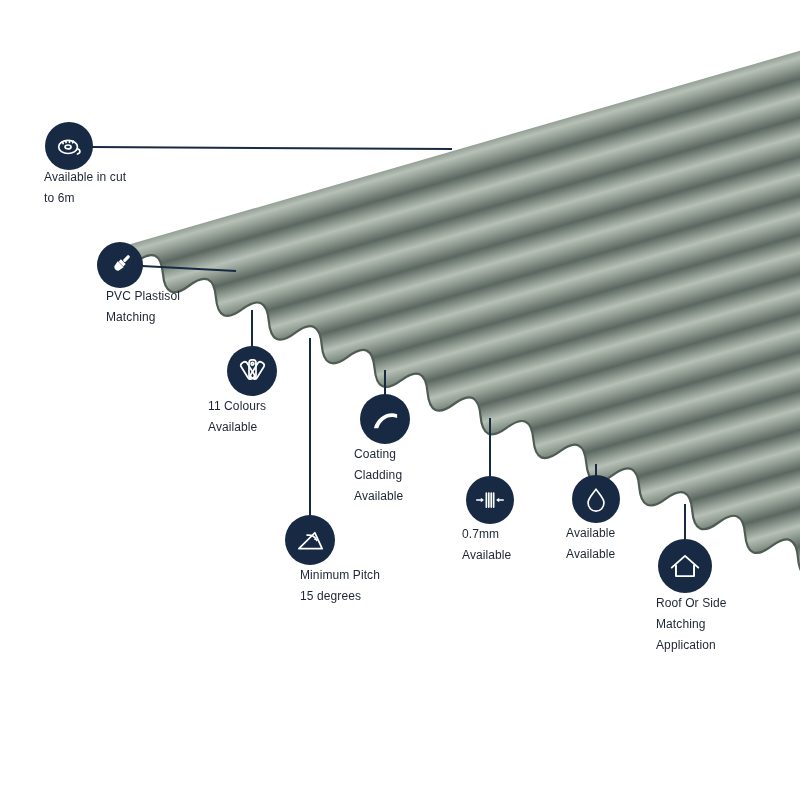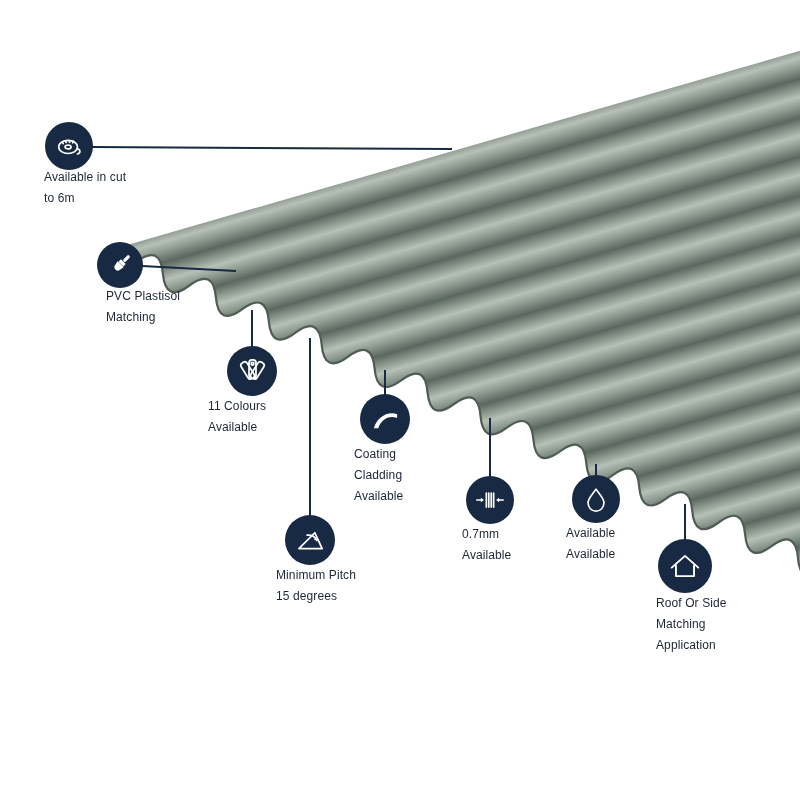--- a/index.html
+++ b/index.html
@@ -19,21 +19,21 @@
   .label span{display:block;}
   .c1i{left:45px;top:122px;width:48px;height:48px}
   .c1t{left:44px;top:167px}
   .c2i{left:97px;top:242px;width:46px;height:46px}
   .c2t{left:106px;top:286px}
   .c3i{left:227px;top:346px;width:50px;height:50px}
   .c3t{left:208px;top:396px}
   .c4i{left:360px;top:394px;width:50px;height:50px}
   .c4t{left:354px;top:444px}
   .c5i{left:285px;top:515px;width:50px;height:50px}
-  .c5t{left:276px;top:565px}
+  .c5t{left:300px;top:565px}
   .c6i{left:466px;top:476px;width:48px;height:48px}
   .c6t{left:462px;top:524px}
   .c7i{left:572px;top:475px;width:48px;height:48px}
   .c7t{left:566px;top:523px}
   .c8i{left:658px;top:539px;width:54px;height:54px}
   .c8t{left:656px;top:593px}
   .glyph{stroke:#ffffff;fill:none;stroke-width:1.8;stroke-linecap:round;stroke-linejoin:round;}
 </style>
 </head>
 <body>

